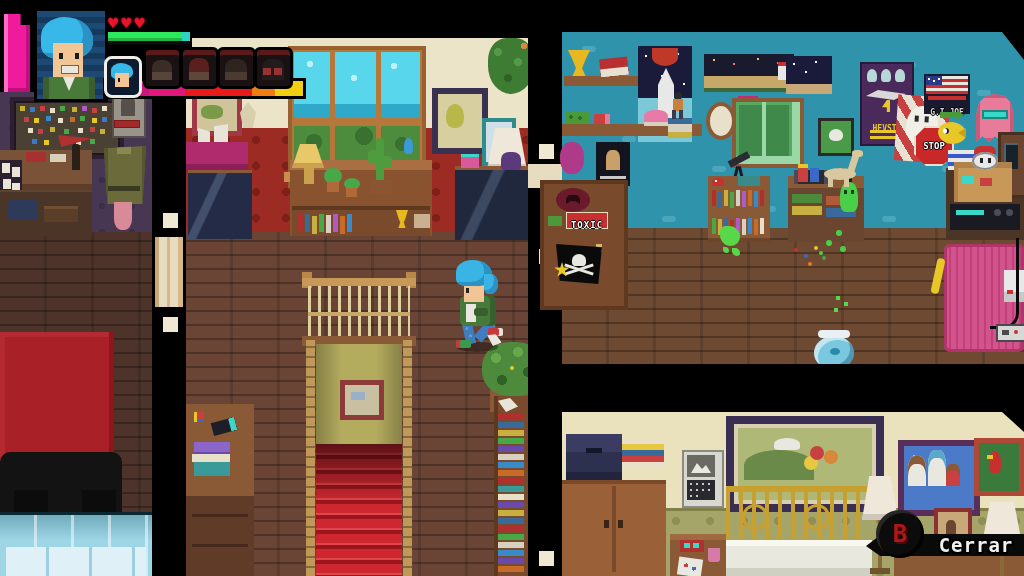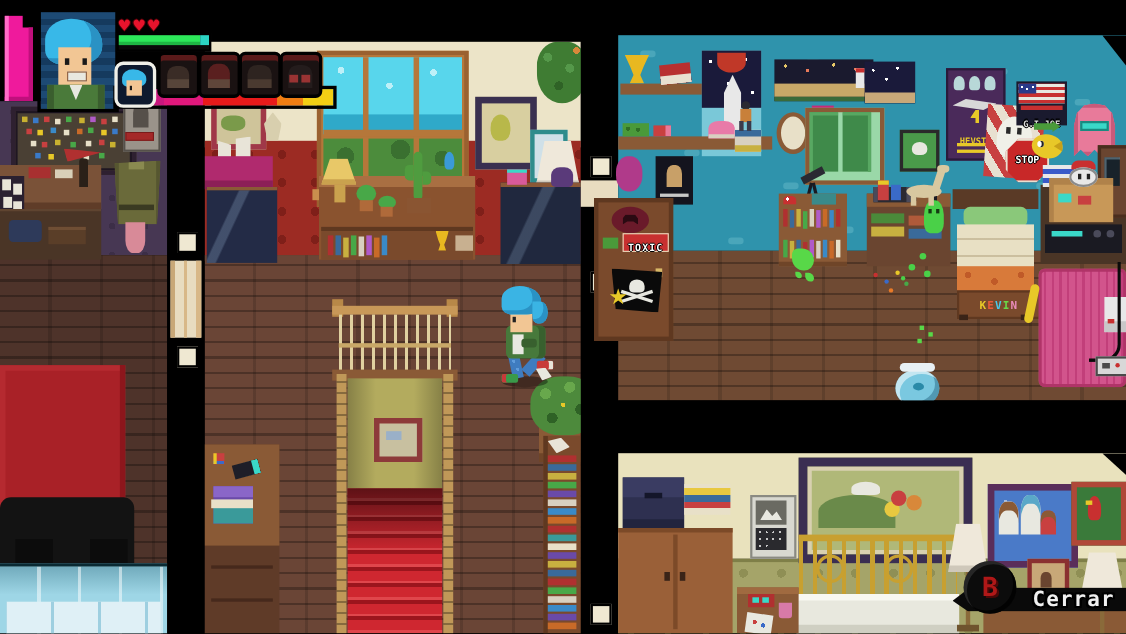--- a/index.html
+++ b/index.html
@@ -232,21 +232,21 @@
       <div class="abs" style="left:10px;top:8px;width:14px;height:20px;background:#c8a068;border-radius:40% 40% 0 0;"></div>
       <div class="abs" style="left:4px;top:34px;width:26px;height:3px;background:#c8c8c8;"></div>
     </div>
     <div class="abs" style="left:-2px;top:142px;width:24px;height:32px;background:#b03a8a;border-radius:45%;"></div>
     <div class="abs" style="left:162px;top:154px;width:28px;height:32px;">
       <div class="abs" style="left:4px;top:2px;width:22px;height:7px;background:#2a2a32;transform:rotate(-28deg);"></div>
       <div class="abs" style="left:10px;top:12px;width:3px;height:18px;background:#1a1a22;transform:rotate(14deg);"></div>
       <div class="abs" style="left:16px;top:12px;width:3px;height:18px;background:#1a1a22;transform:rotate(-14deg);"></div>
     </div>
 
-    <div class="abs" style="left:-22px;top:180px;width:64px;height:122px;background:#7a4a2c;border:4px solid #5f3820;">
+    <div class="abs" style="left:-22px;top:180px;width:64px;height:122px;background:#7a4a2c;border:4px solid #5f3820;padding-left:16px;">
       <div class="abs" style="left:12px;top:4px;width:34px;height:24px;background:#6a1a2a;border-radius:50%;">
         <div class="abs" style="left:10px;top:7px;width:14px;height:9px;background:#2a0a12;clip-path:polygon(0 40%,20% 0,80% 0,100% 40%,100% 100%,70% 70%,30% 70%,0 100%);"></div>
       </div>
       <div class="abs" style="left:22px;top:28px;width:40px;height:15px;background:#c83030;border:1px solid #e8e0c0;text-align:center;">
         <span class="pixtext" style="font-size:9px;line-height:15px;letter-spacing:1px;">TOXIC</span>
       </div>
       <div class="abs" style="left:4px;top:32px;width:14px;height:10px;background:#4a9a3a;"></div>
       <div class="abs" style="left:52px;top:60px;width:6px;height:8px;background:#d8b868;"></div>
     </div>
     <div class="abs" style="left:-6px;top:244px;width:46px;height:40px;background:#0a0a0a;clip-path:polygon(0 0,100% 8%,92% 100%,8% 92%);">
@@ -269,30 +269,20 @@
       <div class="abs" style="left:0;top:0;width:76px;height:12px;background:#8a5a36;"></div>
       <div class="abs" style="left:6px;top:-6px;width:34px;height:14px;background:#2a2a32;box-shadow:inset 4px 0 #4a4a5a,inset -4px 0 #4a4a5a;"></div>
       <div class="abs" style="left:42px;top:-8px;width:16px;height:12px;border:3px solid #1a1a22;border-bottom:none;border-radius:10px 10px 0 0;"></div>
       <div class="abs" style="left:4px;top:18px;width:30px;height:9px;background:#4a8a3a;box-shadow:0 12px #c8b040,34px 2px #b05a3a,34px 14px #3a6a9a;"></div>
       <div class="abs" style="left:52px;top:6px;width:18px;height:30px;background:#4ad048;border-radius:45% 45% 30% 30%;">
         <div class="abs" style="left:4px;top:8px;width:3px;height:4px;background:#143a12;box-shadow:7px 0 #143a12;"></div>
       </div>
     </div>
     <div class="abs" style="left:274px;top:230px;width:6px;height:6px;background:#4ad048;border-radius:50%;box-shadow:-10px 10px #4ad048,4px 16px #4ad048,-18px 20px 0 -1px #4ad048;"></div>
 
-    <div class="abs" style="left:304px;top:172px;width:78px;height:122px;">
-      <div class="abs" style="left:0;top:0;width:78px;height:18px;background:#5a3a26;"></div>
-      <div class="abs" style="left:10px;top:16px;width:58px;height:18px;background:#8ac87a;border-radius:6px;"></div>
-      <div class="abs" style="left:4px;top:32px;width:70px;height:44px;background:#e8e0c4;background-image:repeating-linear-gradient(0deg,transparent 0 14px,rgba(150,130,90,.35) 14px 16px);"></div>
-      <div class="abs" style="left:4px;top:70px;width:70px;height:24px;background:#d87a3a;background-image:radial-gradient(circle at 10px 8px,#c05a28 3px,transparent 3px),radial-gradient(circle at 34px 14px,#c05a28 3px,transparent 3px),radial-gradient(circle at 58px 8px,#c05a28 3px,transparent 3px);"></div>
-      <div class="abs" style="left:4px;top:92px;width:72px;height:22px;background:#7a4a2c;border:2px solid #5f3820;text-align:center;">
-        <span class="rainbow-text" style="font-size:10px;font-weight:bold;line-height:18px;letter-spacing:1px;"><span style="color: rgb(232, 200, 40);">K</span><span style="color: rgb(232, 90, 58);">E</span><span style="color: rgb(74, 200, 232);">V</span><span style="color: rgb(106, 216, 72);">I</span><span style="color: rgb(232, 138, 184);">N</span></span>
-      </div>
-      <div class="abs" style="left:6px;top:114px;width:8px;height:5px;background:#3a2418;box-shadow:56px 0 #3a2418;"></div>
-    </div>
 
     <div class="abs" style="left:256px;top:118px;width:30px;height:32px;background:#4a9a4a;border:3px solid #2a2a2a;">
       <div class="abs" style="left:8px;top:8px;width:14px;height:12px;background:#e8e8e0;border-radius:50% 50% 40% 40%;"></div>
     </div>
     <div class="abs" style="left:298px;top:62px;width:50px;height:80px;background:#4a2a5a;border:2px solid #2a1a3a;">
       <div class="abs" style="left:5px;top:5px;width:10px;height:13px;background:#b8d8d8;border-radius:50% 50% 30% 30%;box-shadow:14px 0 #b8d8d8,28px 0 #b8d8d8;"></div>
       <div class="abs" style="left:4px;top:26px;width:40px;height:10px;background:#d8d8d8;clip-path:polygon(0 60%,30% 0,100% 40%,70% 100%);"></div>
       <div class="abs" style="left:20px;top:36px;width:8px;height:12px;background:#e8c828;clip-path:polygon(60% 0,100% 0,100% 100%,60% 100%,60% 60%,0 60%,60% 0);"></div>
       <div class="abs" style="left:4px;top:52px;width:42px;height:14px;text-align:center;">
         <span style="font-size:8px;font-weight:bold;color:#e8c828;letter-spacing:0;">HEVSTA</span>

